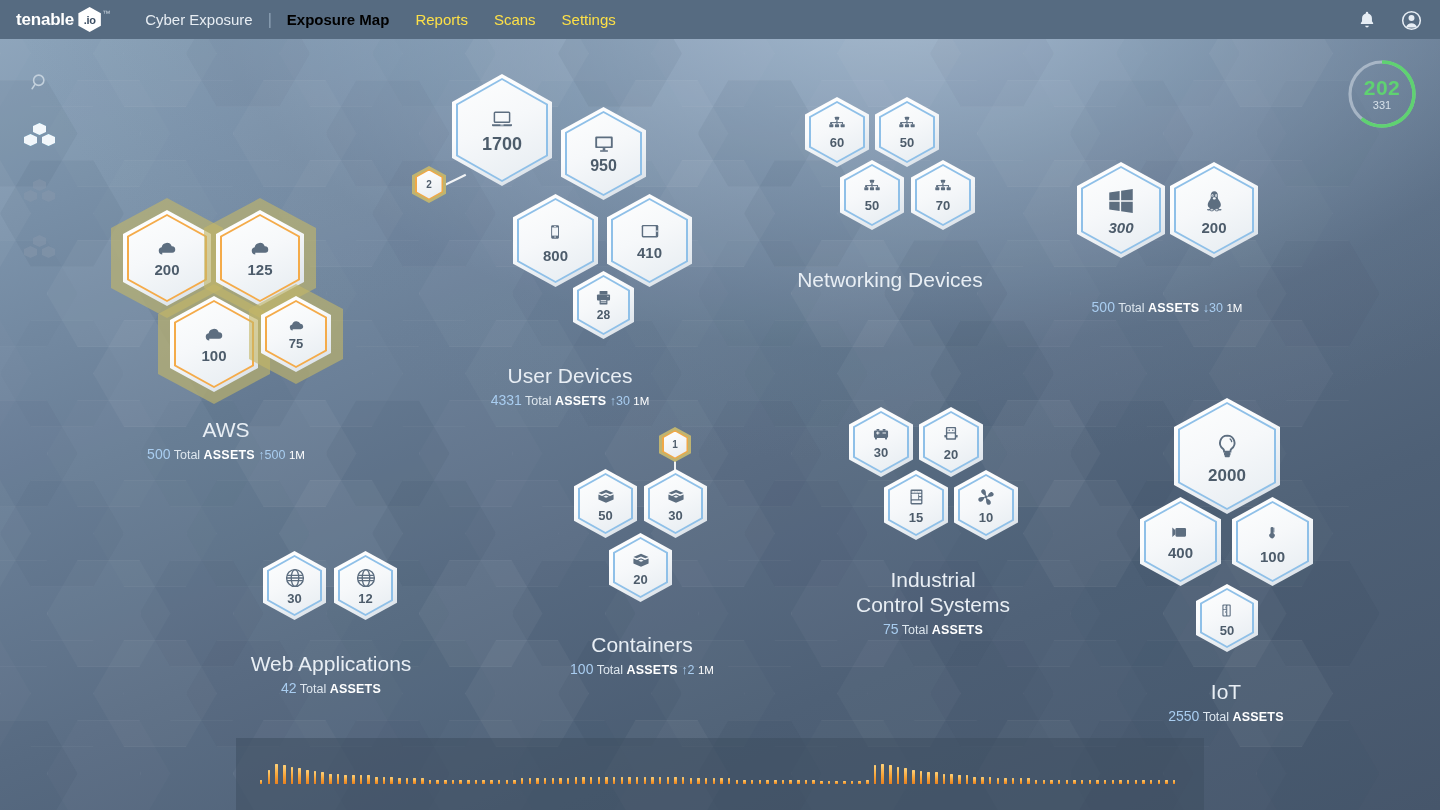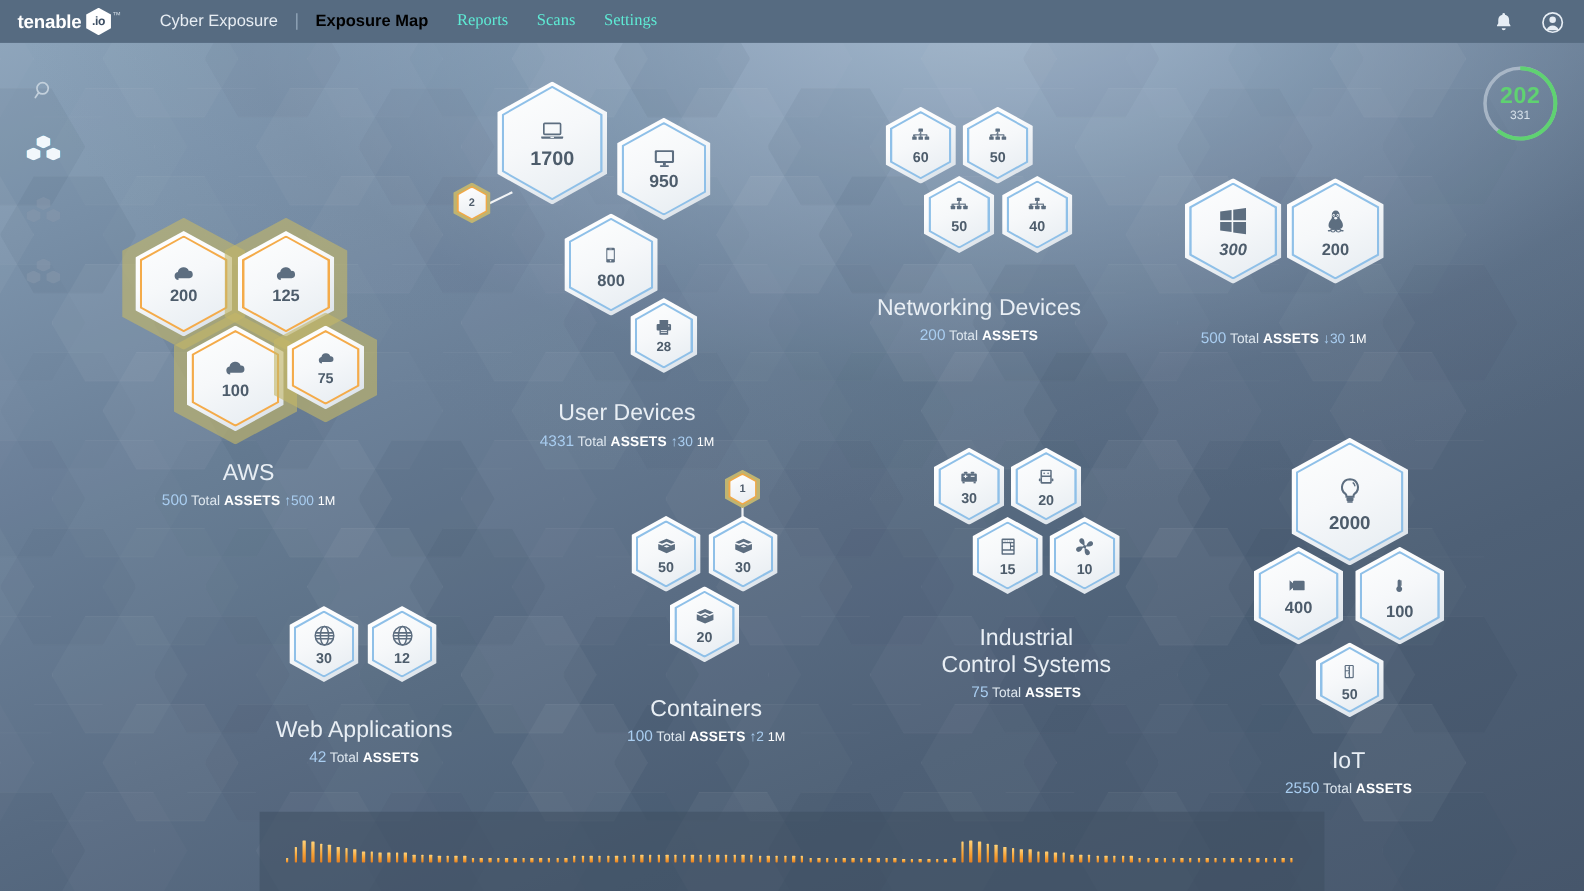--- a/index.html
+++ b/index.html
@@ -28,21 +28,21 @@
   #logo .word { color:#ffffff; font-size:17px; font-weight:bold; letter-spacing:-0.2px; }
   #logo .mark {
     width:25px;height:25px;margin-left:3px;background:#ffffff;color:#3c4e63;
     clip-path: polygon(50% 0%, 95% 25%, 95% 75%, 50% 100%, 5% 75%, 5% 25%);
     font-size:11px;font-weight:bold;display:flex;align-items:center;justify-content:center;
     letter-spacing:-0.3px;
   }
   #logo .tm { color:#c9d4de; font-size:8px; align-self:flex-start; margin-top:2px; }
   #nav { display:flex; align-items:center; margin-left:22px; gap:0px; }
   #nav .navitem { color:#e7edf3; font-size:15px; padding:0 13px; cursor:pointer; white-space:nowrap; }
-  #nav .navitem.muted { color:#5eead4;font-family:Liberation Serif, serif; }
+  #nav .navitem.muted { color:#fde047; }
   #nav .navitem.active { color:#000000; font-weight:bold; }
   #nav .sep { color:#8fa3b6; font-size:16px; padding:0 2px; }
   #topright { position:absolute; right:18px; top:0; height:39px; display:flex; align-items:center; gap:22px; }
   .navicon { width:22px; height:22px; color:#e6edf4; cursor:pointer; }
 
   
   #scanbtn {
     position:absolute; left:1203px; top:14px; width:115px; height:54px;
     background:#1e7ac6; border-radius:3px; color:#ffffff; font-size:15px;
     display:flex; align-items:center; justify-content:center; cursor:pointer;
@@ -477,20 +477,34 @@
               <svg viewBox="0 0 24 24" width="16.12" height="26" fill="currentColor">
                 <rect x="6.2" y="2" width="11.6" height="20" rx="1.7"></rect>
                 <rect x="7.6" y="5.2" width="8.8" height="12.2" fill="#f3f6f9"></rect>
                 <rect x="10.2" y="3.2" width="3.6" height="0.9" rx="0.45" fill="#f3f6f9"></rect>
                 <circle cx="12" cy="19.6" r="1.1" fill="#f3f6f9"></circle>
               </svg>
             </span>
             <span class="count" style="font-size:15px">800</span>
           </div>
         </div>
+        <div class="hexcell" style="left: 607px; top: 194px; width: 85px; height: 93px; pointer-events: auto; z-index: 13;">
+          <div class="outer"></div>
+          <div class="ring"></div>
+          <div class="inner">
+            <span class="glyph" style="margin-bottom:3px">
+              <svg viewBox="0 0 24 24" width="26" height="20.28" fill="currentColor">
+                <rect x="2.2" y="4.6" width="19.6" height="14.8" rx="1.6"></rect>
+                <rect x="3.9" y="6.2" width="15" height="11.6" rx="0.7" fill="#f3f6f9"></rect>
+                <circle cx="20.3" cy="12" r="0.9" fill="#f3f6f9"></circle>
+              </svg>
+            </span>
+            <span class="count" style="font-size:15px">410</span>
+          </div>
+        </div>
         <div class="hexcell" style="left: 573px; top: 271px; width: 61px; height: 68px; pointer-events: auto; z-index: 14;">
           <div class="outer"></div>
           <div class="ring"></div>
           <div class="inner">
             <span class="glyph" style="margin-bottom:2px">
               <svg viewBox="0 0 24 24" width="19" height="17.48" fill="currentColor">
                 <rect x="6.6" y="2.6" width="10.8" height="5" rx="0.5"></rect>
                 <rect x="3" y="7.6" width="18" height="8.2" rx="1.4"></rect>
                 <rect x="6.6" y="13.6" width="10.8" height="7.6" rx="0.5"></rect>
                 <rect x="8.2" y="15.3" width="7.6" height="1.1" fill="#f3f6f9"></rect>
@@ -581,26 +595,25 @@
                 <rect x="2.2" y="11.6" width="5.2" height="3.8" rx="0.6"></rect>
                 <rect x="9.4" y="11.6" width="5.2" height="3.8" rx="0.6"></rect>
                 <rect x="16.6" y="11.6" width="5.2" height="3.8" rx="0.6"></rect>
                 <rect x="4.4" y="9" width="15.2" height="1.3"></rect>
                 <rect x="11.4" y="5.9" width="1.3" height="3.4"></rect>
                 <rect x="4.4" y="9.9" width="1.3" height="2"></rect>
                 <rect x="11.4" y="9.9" width="1.3" height="2"></rect>
                 <rect x="18.4" y="9.9" width="1.3" height="2"></rect>
               </svg>
             </span>
-            <span class="count" style="font-size:13px">40</span>
+            <span class="count" style="font-size:13px">70</span>
           </div>
         </div>
         <div class="caption" style="left: 670px; top: 268px; width: 440px;">
           <div class="title">Networking Devices</div>
-          <div class="sub"><span class="n">200</span> <span class="tot">Total</span> <span class="as">ASSETS</span></div>
         </div>
       </div>
       <div class="cluster" style="left: 0px; top: 0px; width: 1440px; height: 810px; pointer-events: none;">
         <div class="hexcell" style="left: 1077px; top: 162px; width: 88px; height: 96px; pointer-events: auto; z-index: 10; font-style: italic;">
           <div class="outer"></div>
           <div class="ring"></div>
           <div class="inner">
             <span class="glyph" style="margin-bottom:4px">
               <svg viewBox="0 0 24 24" width="30" height="30" fill="currentColor">
                 <path d="M2.6 5.1l8.3-1.2v7.4H2.6z"></path>

